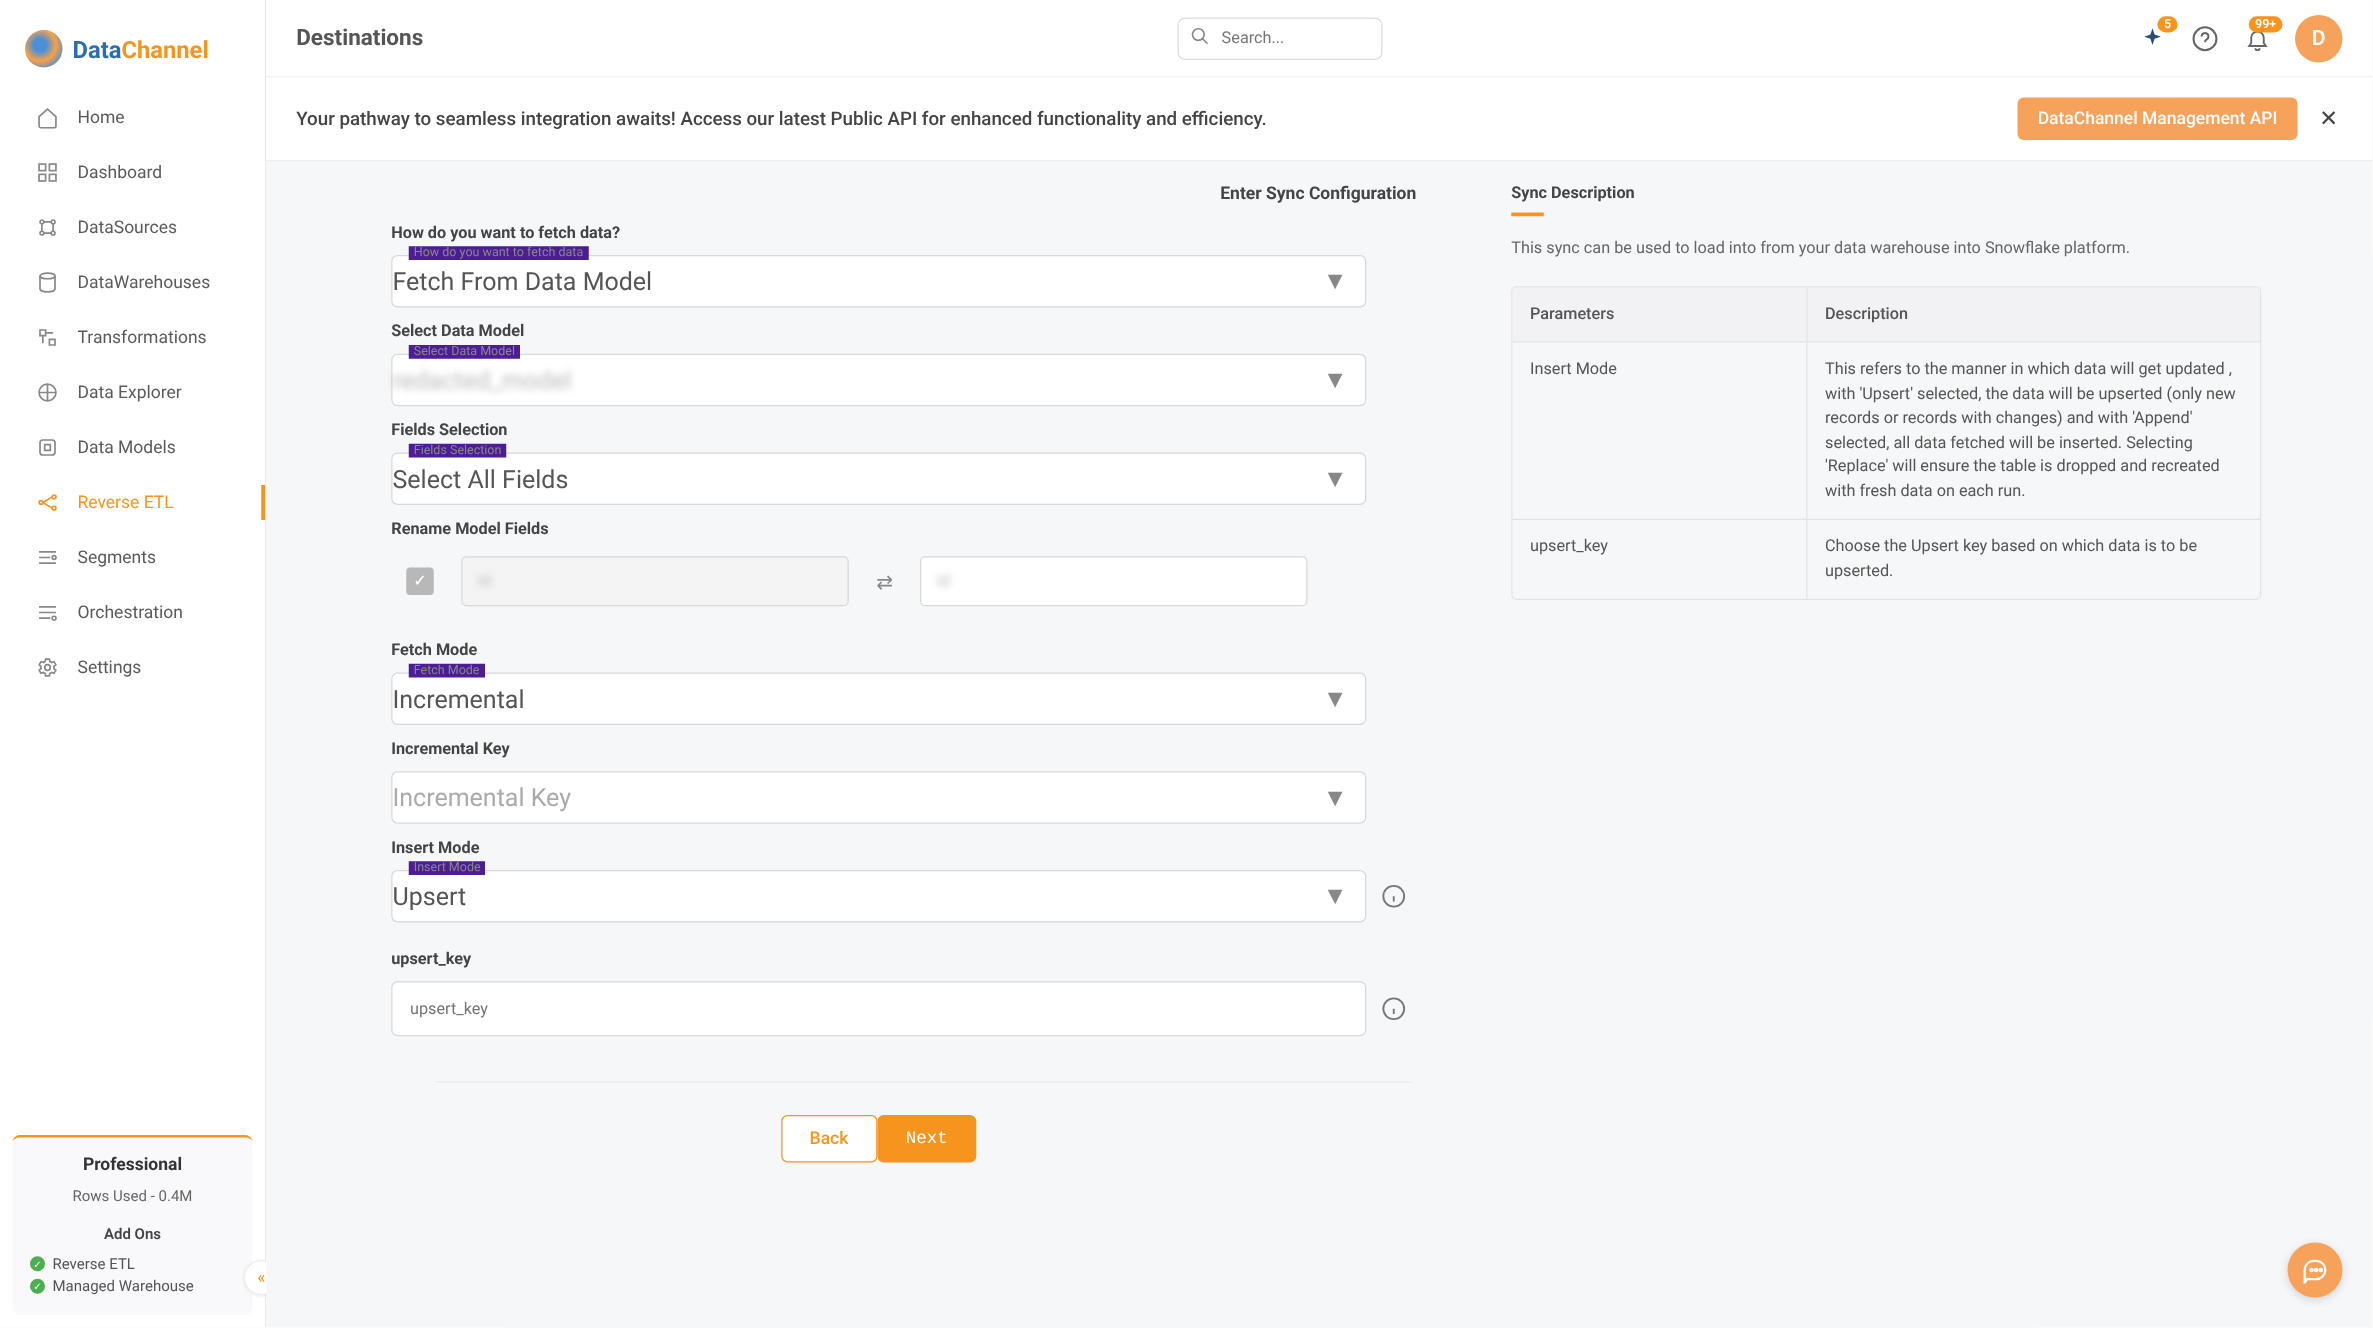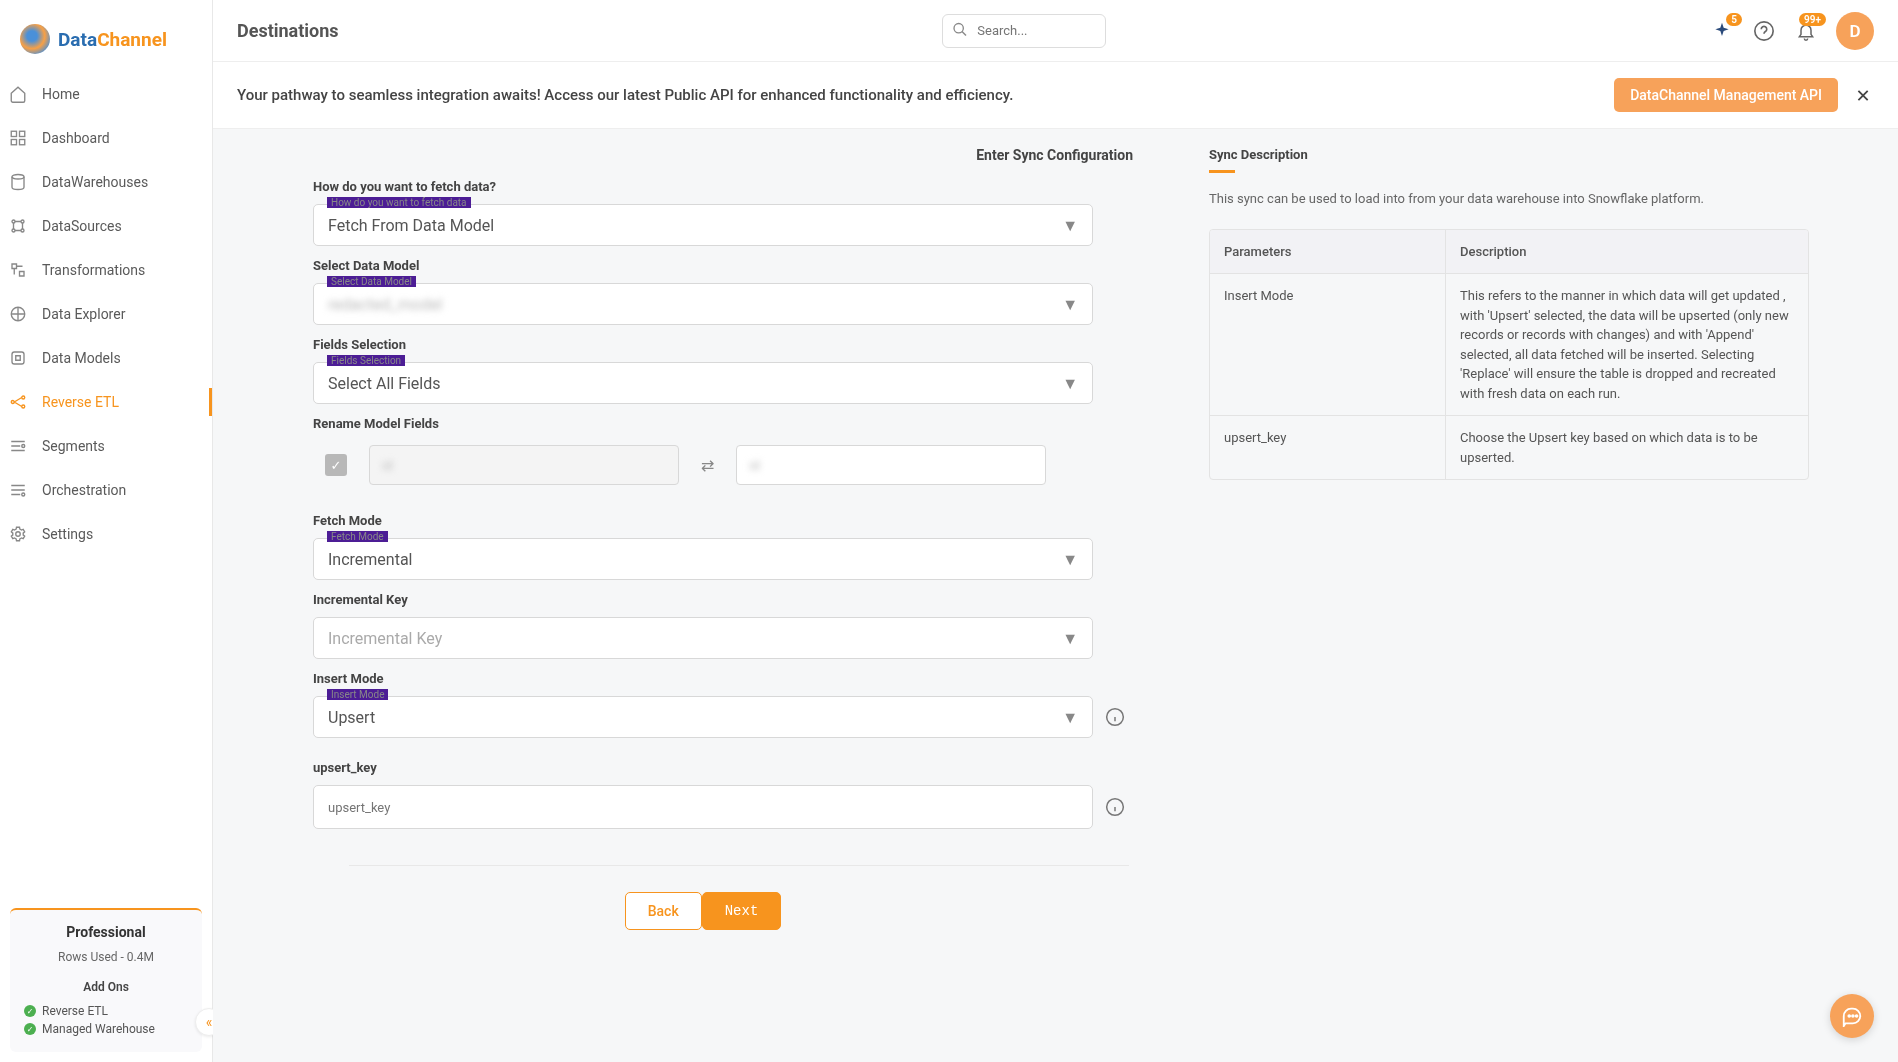--- a/index.html
+++ b/index.html
@@ -7,21 +7,21 @@
     .app { display: flex; width: 1898px; height: 1062px; transform-origin: top left; }
     
     .sidebar { width: 213px; border-right: 1px solid #e8e8e8; display: flex; flex-direction: column; background: #fff; }
     .logo { display: flex; align-items: center; gap: 8px; padding: 24px 20px 18px; }
     .logo-mark { width: 30px; height: 30px; background: radial-gradient(circle at 40% 40%, #4a90d9 20%, #f7a046 50%, #4a90d9 80%); border-radius: 50%; position: relative; }
     .logo-text { font-weight: 700; font-size: 19px; }
     .logo-text .blue { color: #2a6db0; }
     .logo-text .orange { color: #f7941e; }
     
     .nav { flex: 1; padding: 0 0 0 0; }
-    .nav-item { display: flex; align-items: center; gap: 14px; padding: 12px 8px; cursor: pointer; color: #5a5a5a; font-size: 14px; position: relative; }
+    .nav-item { display: flex; align-items: center; gap: 14px; padding: 12px 28px; cursor: pointer; color: #5a5a5a; font-size: 14px; position: relative; }
     .nav-item.active { color: #f7941e; }
     .nav-item.active::after { content: ''; position: absolute; right: 0; top: 8px; bottom: 8px; width: 3px; background: #f7941e; }
     .nav-icon { width: 20px; height: 20px; display: flex; align-items: center; justify-content: center; color: #888; }
     .nav-item.active .nav-icon { color: #f7941e; }
     
     .plan-box { margin: 10px; border-top: 2px solid #f7941e; background: #f9f9fb; border-radius: 6px; padding: 14px 10px; text-align: center; font-size: 12px; }
     .plan-title { font-weight: 700; color: #333; margin-bottom: 10px; font-size: 14px; }
     .plan-line { color: #666; margin-bottom: 16px; }
     .addons-title { font-weight: 600; color: #444; margin-bottom: 8px; }
     .addon-row { display: flex; align-items: center; gap: 6px; text-align: left; padding: 2px 4px; color: #555; font-size: 12px; }
@@ -46,21 +46,21 @@
     
     .content { flex: 1; display: flex; overflow: auto; padding: 18px 32px 24px 100px; gap: 76px; }
     .form-col { width: 820px; }
     .info-col { width: 600px; }
     
     .section-title { font-weight: 700; font-size: 14px; color: #444; margin-bottom: 16px; text-align: right; }
     .field-label { font-weight: 700; font-size: 13px; color: #444; margin-bottom: 10px; margin-top: 10px; }
     
     .sel-wrap { position: relative; margin-bottom: 12px; }
     .sel-float { position: absolute; top: -7px; left: 14px; background: #4c1d95; padding: 0 4px; font-size: 10px; color: #888; z-index: 1; }
-    .sel { width: 100%; height: 42px; border: 1px solid #d8d8d8; border-radius: 5px; padding: 0 38px 0 14px; font-size: 16px; color: #555; background: #fff; display: flex; align-items: center; position: relative; cursor: pointer; }
+    .sel { width: 100%; height: 42px; border: 1px solid #d8d8d8; border-radius: 5px; padding: 0 38px 0 0; font-size: 20px; color: #555; background: #fff; display: flex; align-items: center; position: relative; cursor: pointer; }
     .sel.ph { color: #aaa; }
     .sel .caret { position: absolute; right: 14px; top: 50%; transform: translateY(-50%); color: #888; }
     .sel.w780 { width: 780px; }
     
     .rename-row { display: flex; align-items: center; gap: 22px; padding: 4px 0 8px 12px; }
     .chk { width: 22px; height: 22px; background: #b8b8b8; border-radius: 3px; display: flex; align-items: center; justify-content: center; color: #fff; }
     .txt-in { height: 40px; border: 1px solid #d8d8d8; border-radius: 4px; background: #f4f4f4; padding: 0 12px; font-size: 13px; color: #bbb; width: 310px; display: flex; align-items: center; }
     .txt-in.white { background: #fff; }
     .swap { color: #888; font-size: 16px; }
     
@@ -116,37 +116,37 @@
               <rect x="14" y="3" width="7" height="7"></rect>
               <rect x="3" y="14" width="7" height="7"></rect>
               <rect x="14" y="14" width="7" height="7"></rect>
             </svg>
           </span>
           <span>Dashboard</span>
         </div>
       <div class="nav-item">
           <span class="nav-icon">
             <svg width="18" height="18" viewBox="0 0 24 24" fill="none" stroke="currentColor" stroke-width="1.8">
-              <ellipse cx="12" cy="5" rx="8" ry="3"></ellipse>
-              <path d="M4 5v14c0 1.7 3.6 3 8 3s8-1.3 8-3V5"></path>
-            </svg>
-          </span>
-          <span>DataWarehouses</span>
-        </div>
-      <div class="nav-item">
-          <span class="nav-icon">
-            <svg width="18" height="18" viewBox="0 0 24 24" fill="none" stroke="currentColor" stroke-width="1.8">
               <circle cx="6" cy="6" r="2"></circle>
               <circle cx="18" cy="6" r="2"></circle>
               <circle cx="6" cy="18" r="2"></circle>
               <circle cx="18" cy="18" r="2"></circle>
               <path d="M8 6h8M6 8v8M18 8v8M8 18h8"></path>
             </svg>
           </span>
           <span>DataSources</span>
+        </div>
+      <div class="nav-item">
+          <span class="nav-icon">
+            <svg width="18" height="18" viewBox="0 0 24 24" fill="none" stroke="currentColor" stroke-width="1.8">
+              <ellipse cx="12" cy="5" rx="8" ry="3"></ellipse>
+              <path d="M4 5v14c0 1.7 3.6 3 8 3s8-1.3 8-3V5"></path>
+            </svg>
+          </span>
+          <span>DataWarehouses</span>
         </div>
       <div class="nav-item">
           <span class="nav-icon">
             <svg width="18" height="18" viewBox="0 0 24 24" fill="none" stroke="currentColor" stroke-width="1.8">
               <path d="M4 4h6v6H4zM14 14h6v6h-6zM10 7h8M7 10v8"></path>
             </svg>
           </span>
           <span>Transformations</span>
         </div>
       <div class="nav-item">

